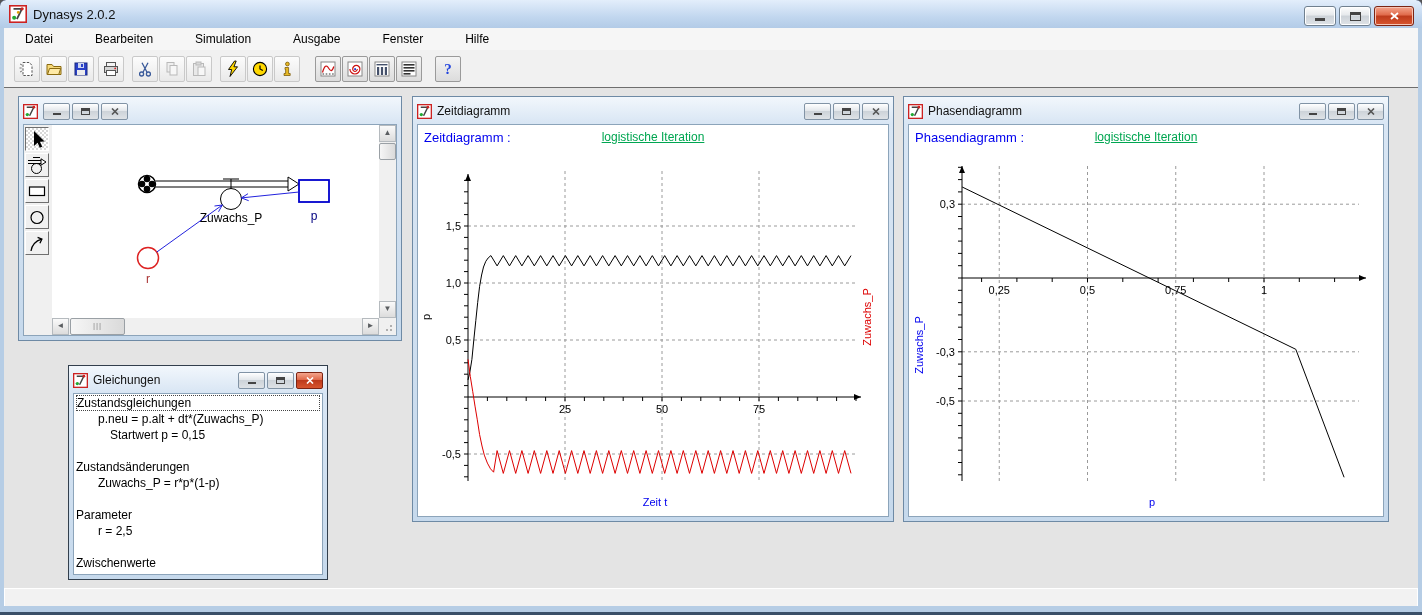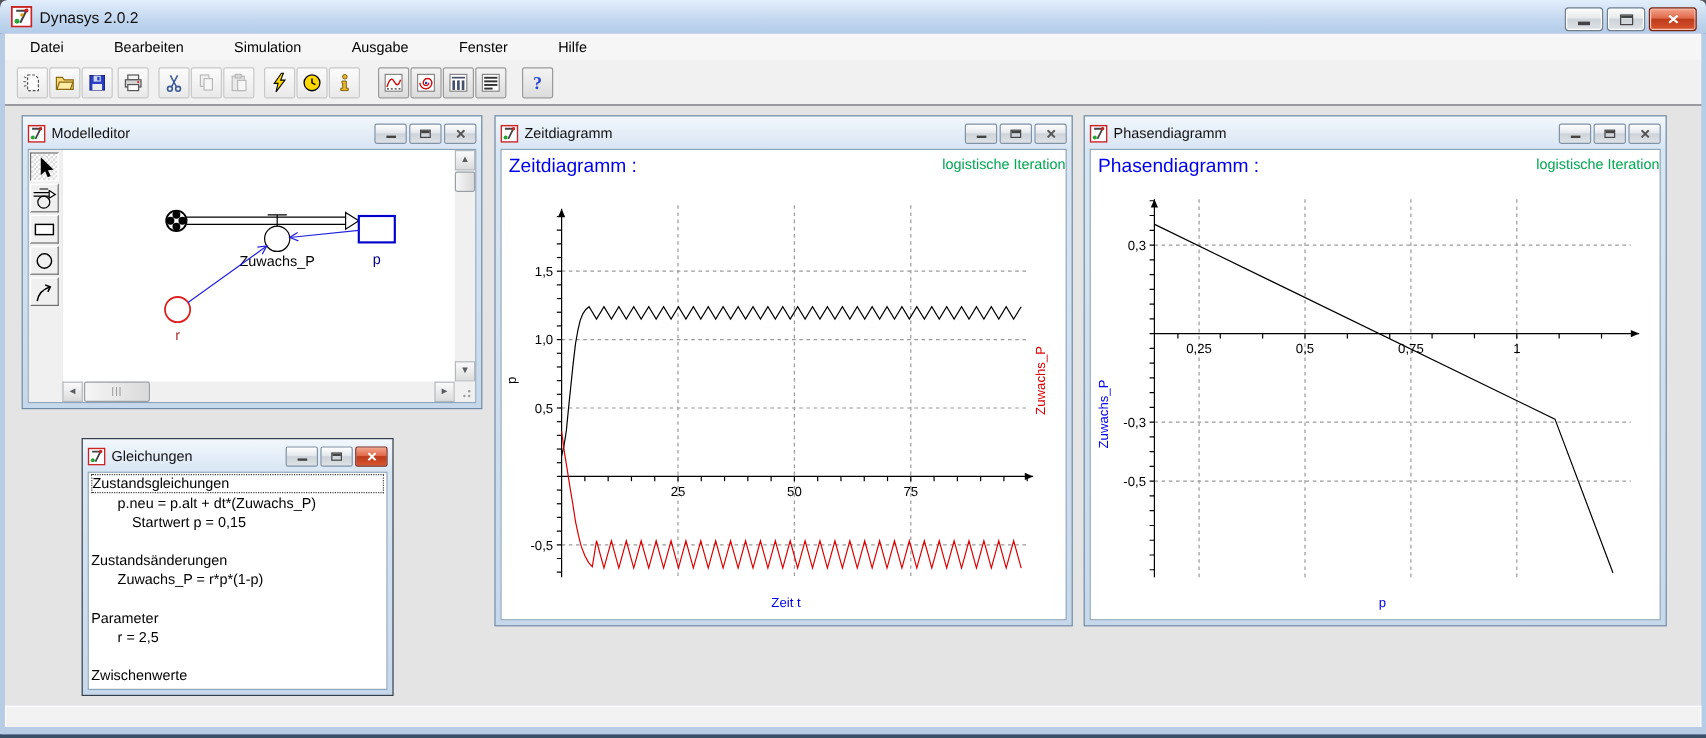--- a/index.html
+++ b/index.html
@@ -68,22 +68,22 @@
       border:1px solid #b5babe;box-sizing:border-box;color:#5a5d60;font-size:8px;line-height:14px;text-align:center;}
   .sbthumb{position:absolute;background:linear-gradient(90deg,#f6f6f6,#dadada);border:1px solid #9aa0a5;
       border-radius:2px;box-sizing:border-box;color:#888;font-size:8px;text-align:center;line-height:13px;letter-spacing:1px;}
   
   .eq{padding:1px 2px;font-size:12px;color:#000;}
   .eqline{height:16px;line-height:16px;white-space:pre;}
   .eqline.i1{padding-left:22px;}
   .eqline.i2{padding-left:34px;}
   .eqline.focus{border:1px dotted #444;height:14px;line-height:14px;box-sizing:content-box;}
   
-  .chart-head-label{position:absolute;left:6px;top:5px;font-size:16px;color:#0000ee;text-align:right;}
-  .chart-head-title{position:absolute;left:0;top:5px;width:100%;text-align:right;font-size:12px;color:#00a651;}
+  .chart-head-label{position:absolute;left:6px;top:5px;font-size:13px;color:#0000ee;text-align:right;}
+  .chart-head-title{position:absolute;left:0;top:5px;width:100%;text-align:center;font-size:12px;color:#00a651;text-decoration:underline;}
   .grid{stroke:#9a9a9a;stroke-dasharray:3 3;stroke-width:1;}
   .axis{stroke:#000;stroke-width:1;}
   .ticklab{font:11px "Liberation Sans",sans-serif;fill:#000;}
   .axlab{font:11px "Liberation Sans",sans-serif;}
 </style>
 </head>
 <body>
 
 <div id="app">
 
@@ -233,21 +233,20 @@
   <div class="mdi"></div>
 
   <div class="child" style="left:18px;top:96px;width:384px;height:245px;">
     <div class="c-titlebar">
       <svg class="c-icon" viewBox="0 0 16 16">
         <rect x="0.7" y="0.7" width="14.6" height="14.6" fill="#fff" stroke="#cc2222" stroke-width="1.4"></rect>
         <path d="M4 3.5 L11.5 3.5 L7 12.5" fill="none" stroke="#444" stroke-width="1.6"></path>
         <circle cx="4.6" cy="11.3" r="1.8" fill="#22aa33"></circle>
           <circle cx="11.6" cy="3.4" r="1.5" fill="#cc2222"></circle>
       </svg>
-      <span class="c-title">Modelleditor</span>
       <span class="c-buttons">
         <span class="cbtn">
             <span class="glyph-min"></span>
           </span>
         <span class="cbtn">
             <span class="glyph-max"></span>
           </span>
         <span class="cbtn">
           <svg class="xglyph" width="8" height="7" viewBox="0 0 8 7">
               <path d="M1 0.5 L7 6.5 M7 0.5 L1 6.5" stroke="#555" stroke-width="1.6"></path>

